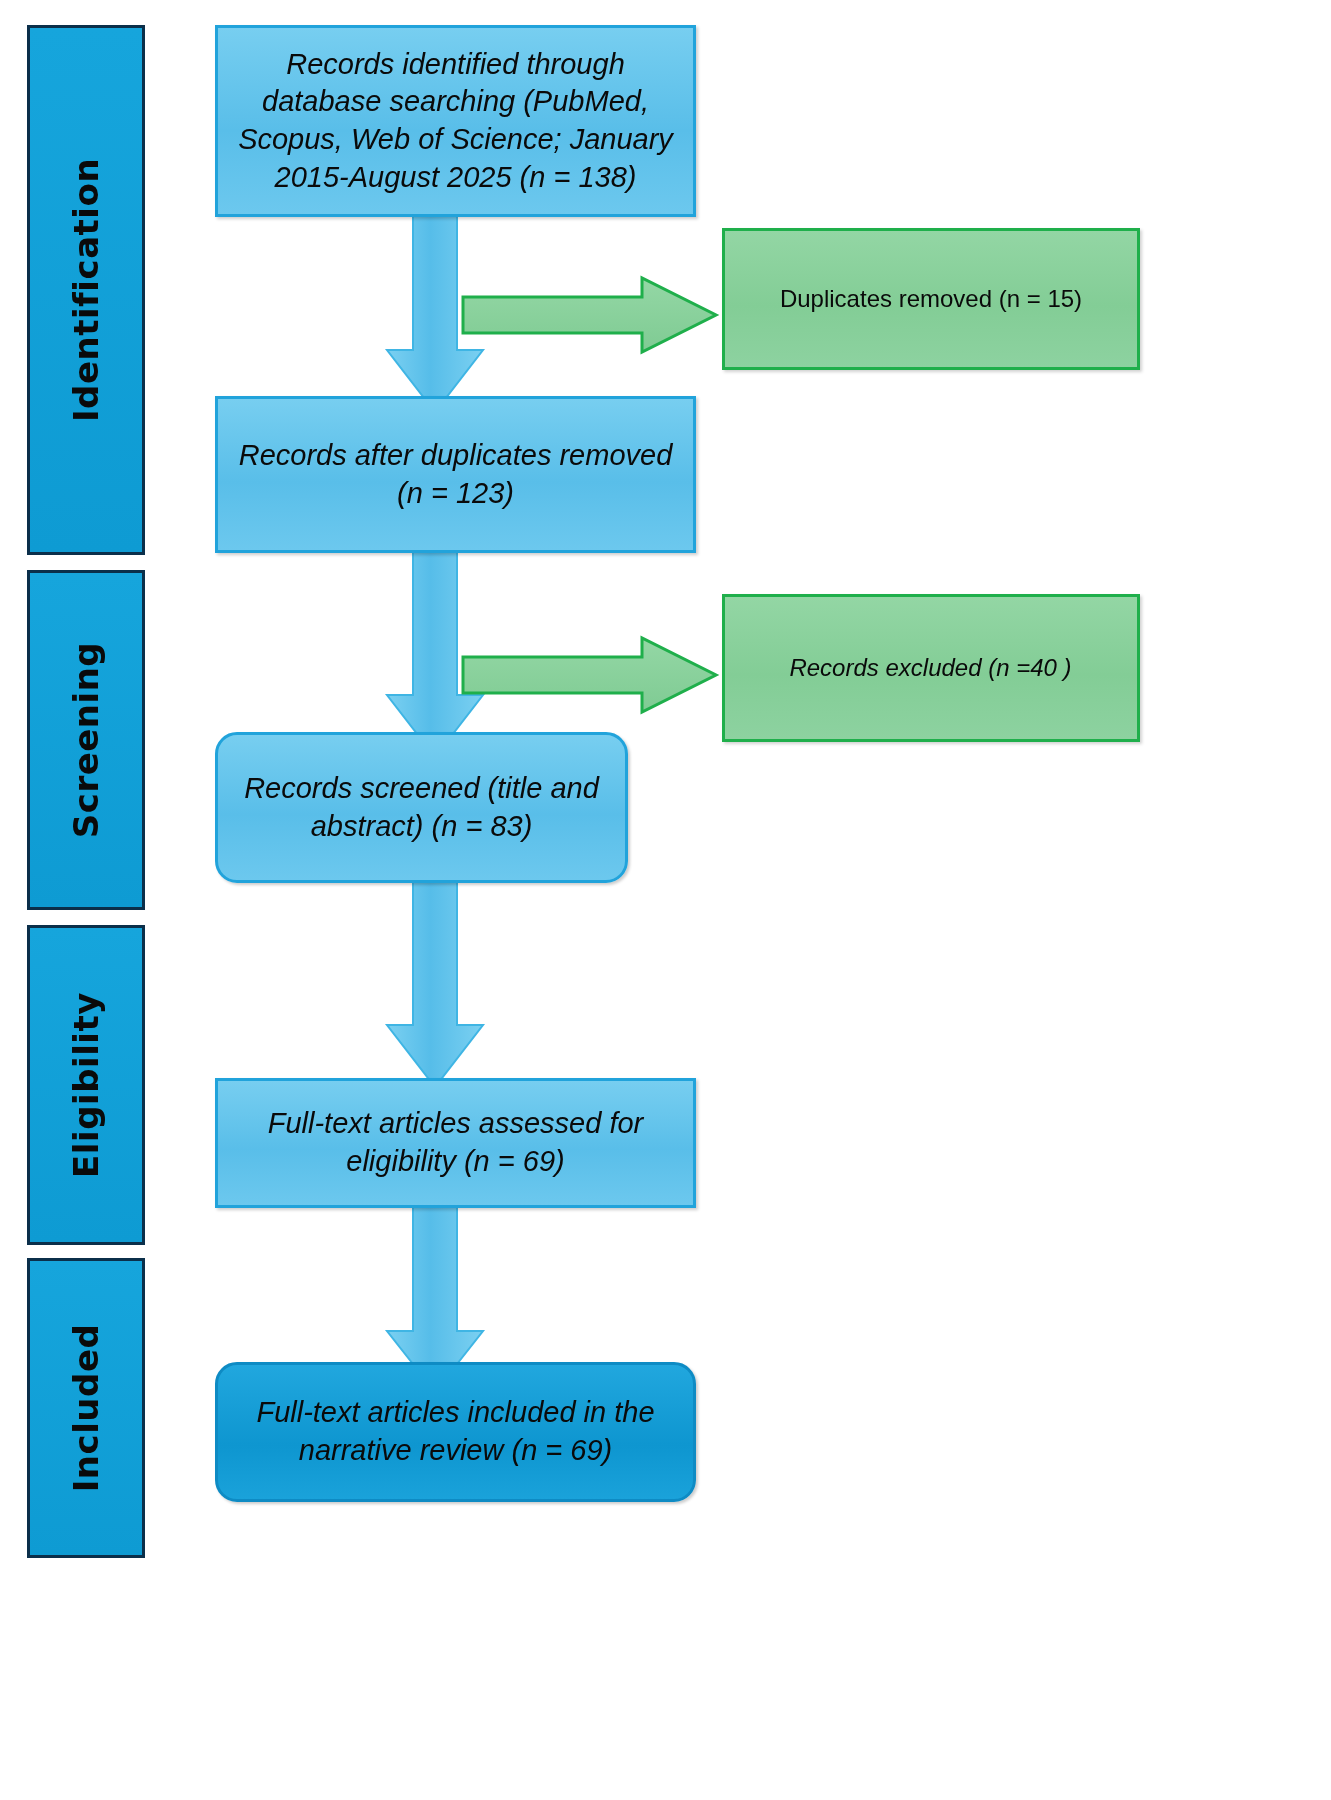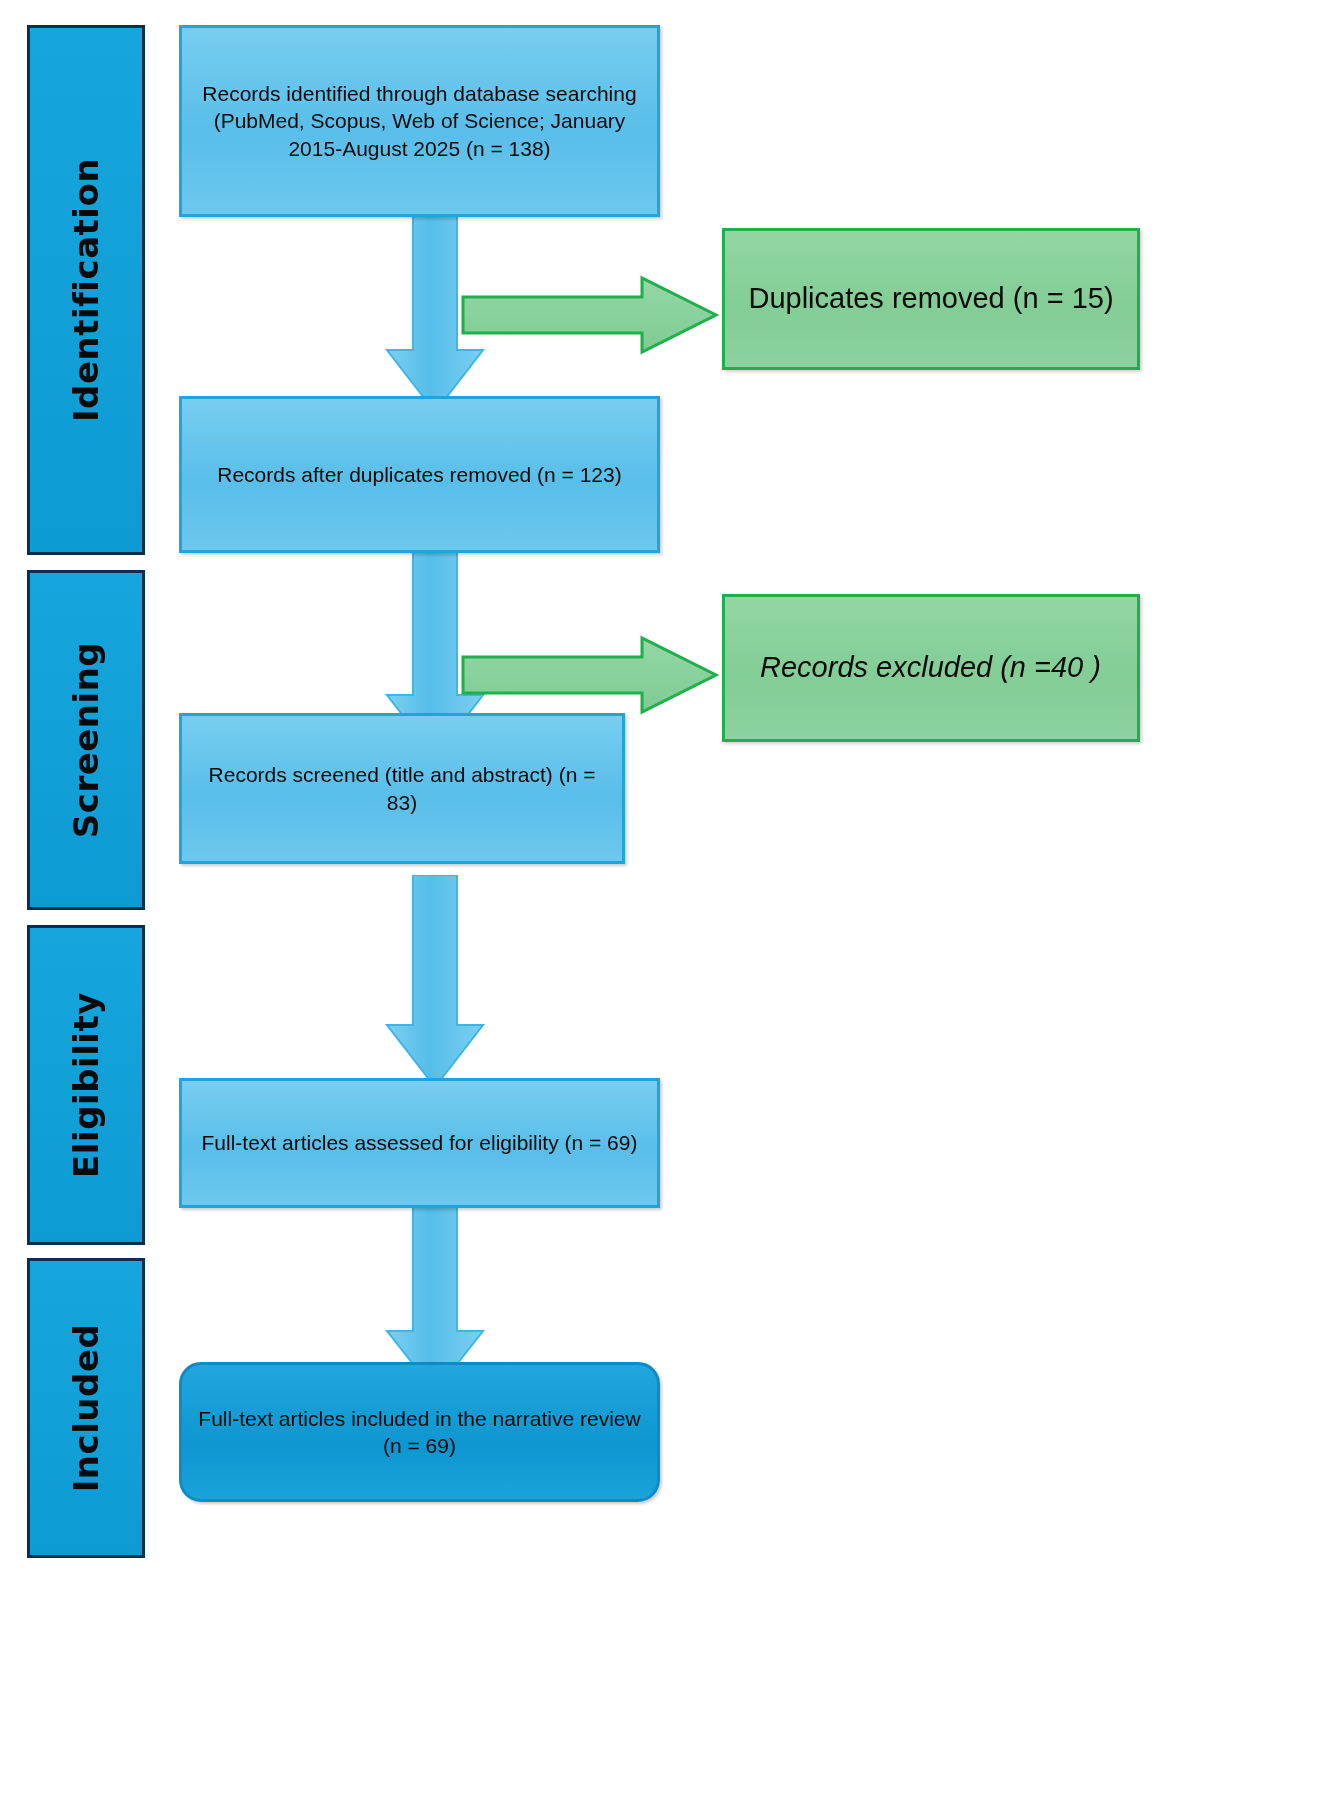--- a/index.html
+++ b/index.html
@@ -30,44 +30,46 @@
     font-family:"DejaVu Sans", sans-serif;
   }
 
   
   .flow-box{
     position:absolute;
     box-sizing:border-box;
     display:flex;align-items:center;justify-content:center;
     text-align:center;
     padding:6px 14px;
-    font-size:21px;
+    font-style:italic;
+    font-size:29px;
     line-height:1.30;
     color:#0a0a0a;
     font-family:"Liberation Sans", sans-serif;
+    margin-left:36px;
   }
   .blue-light{
     background:linear-gradient(180deg,#77CEF0 0%,#59BEE9 55%,#6CC8EE 100%);
     border:3px solid #21A3DB;
     box-shadow:2px 2px 3px rgba(0,0,0,0.20);
   }
   .blue-dark{
     background:linear-gradient(180deg,#21A7DE 0%,#0E96D0 60%,#1AA2DA 100%);
     border:3px solid #0E8BC4;
     box-shadow:2px 2px 3px rgba(0,0,0,0.20);
   }
 
   
   .green-box{
     position:absolute;
     box-sizing:border-box;
     display:flex;align-items:center;justify-content:center;
     text-align:center;
     padding:6px 14px;
-    font-size:29px;
+    font-size:24px;
     line-height:1.30;
     color:#0a0a0a;
     background:linear-gradient(180deg,#93D6A4 0%,#83CD96 55%,#8DD2A0 100%);
     border:3px solid #1FAF4B;
     box-shadow:2px 2px 3px rgba(0,0,0,0.18);
   }
   .green-box.italic{font-style:italic;}
 
   
   .arrow-svg{position:absolute;}
@@ -131,21 +133,21 @@
   </div>
 
   <div class="flow-box blue-light" style="left:179px;top:25px;width:481px;height:192px;">
     <span>Records identified through database searching (PubMed, Scopus, Web of Science; January 2015-August 2025 (n = 138)</span>
   </div>
 
   <div class="flow-box blue-light" style="left:179px;top:396px;width:481px;height:157px;">
     <span>Records after duplicates removed (n = 123)</span>
   </div>
 
-  <div class="flow-box blue-light" style="left:179px;top:713px;width:446px;height:151px;">
+  <div class="flow-box blue-light" style="left:179px;top:732px;width:413px;height:151px;border-radius:22px;">
     <span>Records screened (title and abstract) (n = 83)</span>
   </div>
 
   <div class="flow-box blue-light" style="left:179px;top:1078px;width:481px;height:130px;">
     <span>Full-text articles assessed for eligibility (n = 69)</span>
   </div>
 
   <div class="flow-box blue-dark" style="left:179px;top:1362px;width:481px;height:140px;border-radius:22px;">
     <span>Full-text articles included in the narrative review (n = 69)</span>
   </div>

